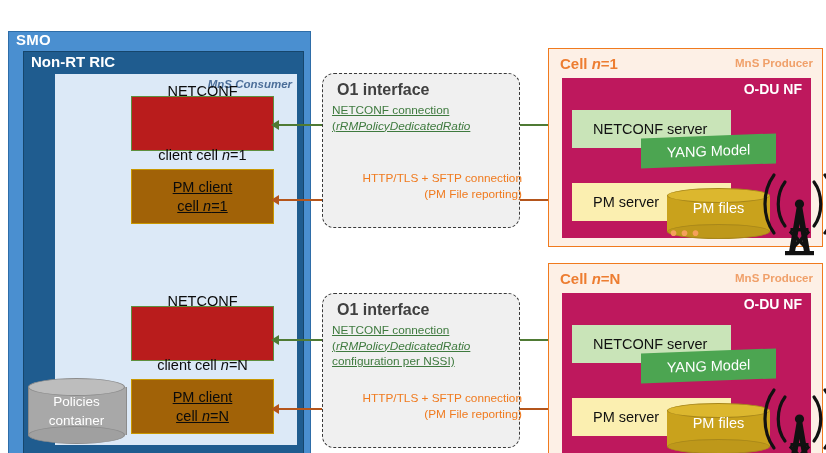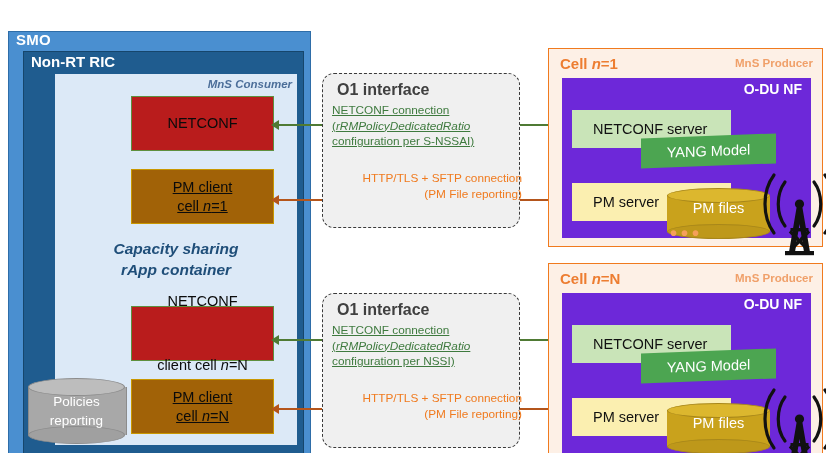--- a/index.html
+++ b/index.html
@@ -69,21 +69,21 @@
   .arrow.right.orange{border-left:8px solid #B4551B;}
 
   
   .cell{width:275px;background:#FDF0E6;border:1.4px solid #F07A1E;}
   .cell-a{left:548px;top:22px;height:199px;}
   .cell-b{left:548px;top:237px;height:199px;}
   .cell-title{position:absolute;left:11px;top:6px;font-size:15px;font-weight:bold;color:#ED7D31;}
   .cell-title i{font-style:italic;}
   .mns-prod{position:absolute;right:9px;top:8px;font-size:11.5px;
             font-weight:bold;color:#F0A06A;}
-  .odu{position:absolute;left:13px;top:29px;width:249px;height:160px;background:#6d28d9;}
+  .odu{position:absolute;left:13px;top:29px;width:249px;height:160px;background:#be185d;}
   .odu-label{position:absolute;right:9px;top:3px;font-size:14px;font-weight:bold;color:#ffffff;}
 
   .srv{position:absolute;height:38px;display:flex;align-items:center;
        font-size:14.5px;color:#111;padding-left:21px;box-sizing:border-box;}
   .srv.green{background:#C9E4B8;}
   .srv.yellow{background:#FBEFB0;}
   .srv-netconf{left:10px;top:32px;width:159px;}
   .srv-pm{left:10px;top:105px;width:159px;}
 
   .yang{position:absolute;left:79px;top:58px;width:135px;height:30px;background:#4CA551;
@@ -112,27 +112,24 @@
 
   <div class="abs smo-box"></div>
   <div class="abs smo-label">SMO</div>
 
   <div class="abs nonrt-box"></div>
   <div class="abs nonrt-label">Non-RT RIC</div>
 
   <div class="abs rapp-box"></div>
   <div class="abs mns-consumer">MnS Consumer</div>
 
-  <div class="abs capacity-txt">
-    <span>Capacity sharing</span><br>
-    <span>rApp container</span>
-  </div>
 
   <div class="abs cbox green c1">
     <span>NETCONF</span>
+    <span><span>client cell </span><i>n</i><span>=1</span></span>
   </div>
 
   <div class="abs cbox yellow c2">
     <span>PM client</span>
     <span><span>cell </span><i>n</i><span>=1</span></span>
   </div>
 
   <div class="abs cbox green c3">
     <span>NETCONF</span>
     <span><span>client cell </span><i>n</i><span>=N</span></span>
@@ -142,21 +139,21 @@
     <span>PM client</span>
     <span><span>cell </span><i>n</i><span>=N</span></span>
   </div>
 
   <div class="abs db">
     <div class="body"></div>
     <div class="bot"></div>
     <div class="top"></div>
     <div class="txt">
       <span>Policies</span><br>
-      <span>reporting</span>
+      <span>container</span>
     </div>
   </div>
 
   <div class="abs line green" style="left:279px;top:98px;width:288px;"></div>
   <div class="abs arrow left green" style="left:271px;top:94px;"></div>
   <div class="abs arrow right green" style="left:567px;top:94px;"></div>
 
   <div class="abs line orange" style="left:279px;top:173px;width:288px;"></div>
   <div class="abs arrow left orange" style="left:271px;top:169px;"></div>
   <div class="abs arrow right orange" style="left:567px;top:169px;"></div>
@@ -167,21 +164,20 @@
 
   <div class="abs line orange" style="left:279px;top:382px;width:288px;"></div>
   <div class="abs arrow left orange" style="left:271px;top:378px;"></div>
   <div class="abs arrow right orange" style="left:567px;top:378px;"></div>
 
   <div class="abs o1 o1a">
     <div class="o1-title">O1 interface</div>
     <div class="o1-green">
       <span>NETCONF connection</span><br>
       <span>(</span><i>rRMPolicyDedicatedRatio</i><br>
-      <span>configuration per S-NSSAI)</span>
     </div>
     <div class="o1-orange">
       <span>HTTP/TLS + SFTP connection</span><br>
       <span>(PM File reporting)</span>
     </div>
   </div>
 
   <div class="abs o1 o1b">
     <div class="o1-title">O1 interface</div>
     <div class="o1-green">

